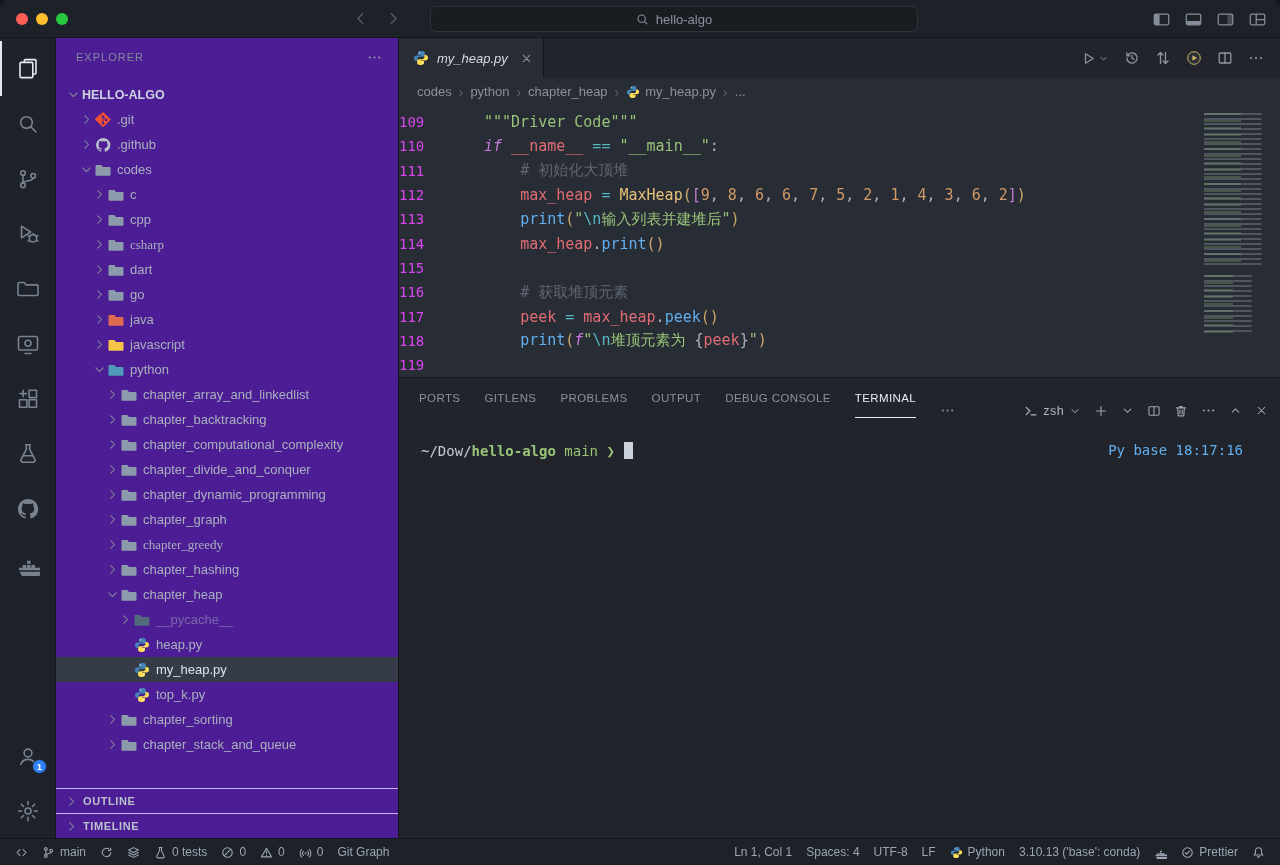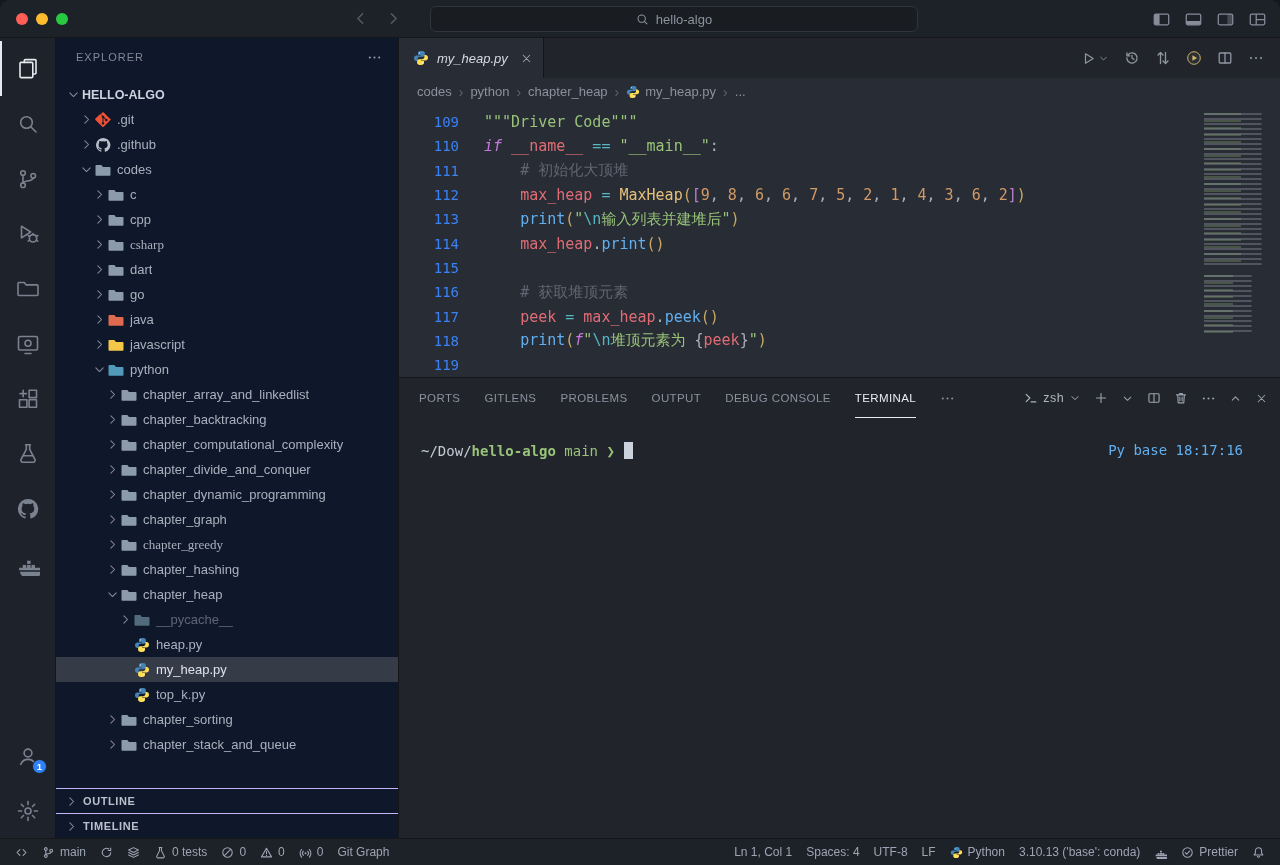--- a/index.html
+++ b/index.html
@@ -22,21 +22,21 @@
   .main{flex:1;display:flex;min-height:0}
 
   
   .activitybar{width:56px;background:#1e222a;border-right:1px solid #14161a;display:flex;flex-direction:column;align-items:center;padding-top:3px;flex:none}
   .ab-item{width:56px;height:55px;display:flex;align-items:center;justify-content:center;color:#7a8290;position:relative;cursor:pointer}
   .ab-item.active{color:#e6e9ef;box-shadow:inset 2px 0 0 0 #e6e9ef}
   .ab-spacer{flex:1}
   .ab-badge{position:absolute;right:9px;bottom:9px;background:#2f81f7;color:#fff;font-size:9.5px;font-weight:700;width:15px;height:15px;border-radius:50%;display:flex;align-items:center;justify-content:center;border:1px solid #1e222a}
 
   
-  .sidebar{width:343px;background:#0f172a;border-right:1px solid #14161a;display:flex;flex-direction:column;flex:none}
+  .sidebar{width:343px;background:#4c1d95;border-right:1px solid #14161a;display:flex;flex-direction:column;flex:none}
   .sb-header{height:38px;flex:none;display:flex;align-items:center;justify-content:space-between;padding:0 16px 0 20px;color:#828997;font-size:11px;letter-spacing:1px}
   .sb-header .icn{color:#9aa1ad;cursor:pointer}
   .tree{flex:1;overflow:hidden;padding-top:6px;font-size:13px;color:#a9b1bd}
   .row{height:25px;display:flex;align-items:center;cursor:pointer;white-space:nowrap}
   .row.sel{background:#363c47}
   .row.sel .lbl{color:#dde3ec}
   .row.bold .lbl{font-weight:700;color:#ccd3df;font-size:12.5px}
   .row.dim .lbl{opacity:.5}
   .chev{width:18px;flex:none;display:flex;justify-content:center;color:#858c98}
   .chev.open svg{transform:rotate(90deg)}
@@ -55,21 +55,21 @@
   .editor-actions{margin-left:auto;display:flex;align-items:center;gap:15px;padding-right:16px;color:#8f96a3}
   .editor-actions .icn{cursor:pointer}
   .run-group{display:flex;align-items:center;gap:2px}
 
   .breadcrumbs{height:27px;flex:none;display:flex;align-items:center;padding-left:18px;gap:7px;font-size:13px;color:#8a919d}
   .bc-item{display:flex;align-items:center;gap:5px;cursor:pointer}
   .bc-sep{color:#5d646f;font-size:14px}
 
   .code-area{height:272px;flex:none;position:relative;overflow:hidden;font-family:"DejaVu Sans Mono",monospace;font-size:15px;padding-top:5px}
   .cl{height:24.3px;display:flex;align-items:center}
-  .ln{width:60px;flex:none;text-align:right;color:#3b82f6;font-size:14px}
+  .ln{width:60px;flex:none;color:#d946ef;font-size:14px}
   .lt{padding-left:25px;white-space:pre}
   .tk-def{color:#abb2bf}
   .tk-kw{color:#c678dd;font-style:italic}
   .tk-var{color:#e06c75}
   .tk-fn{color:#61afef}
   .tk-cls{color:#e5c07b}
   .tk-str{color:#98c379}
   .tk-num{color:#d19a66}
   .tk-op{color:#56b6c2}
   .tk-cm{color:#5f6672}
@@ -82,21 +82,21 @@
     background-image:repeating-linear-gradient(180deg,rgba(171,178,191,.30) 0 2px,transparent 2px 5px),
                      repeating-linear-gradient(180deg,rgba(152,195,121,.28) 0 2px,transparent 2px 7px);
     background-size:90% 100%,58% 100%}
   .mm2{top:170px;height:58px;width:56px;
     background-image:repeating-linear-gradient(180deg,rgba(171,178,191,.30) 0 2px,transparent 2px 5px),
                      repeating-linear-gradient(180deg,rgba(152,195,121,.28) 0 2px,transparent 2px 7px);
     background-size:85% 100%,52% 100%}
 
   
   .panel{flex:1;min-height:0;background:#21252b;border-top:1px solid #14161a;display:flex;flex-direction:column}
-  .panel-tabs{height:40px;flex:none;display:flex;align-items:center;padding:0 12px 0 20px;gap:24px;font-size:11.5px;letter-spacing:.4px;color:#8a919f}
+  .panel-tabs{height:40px;flex:none;display:flex;align-items:flex-end;padding:0 12px 0 20px;gap:24px;font-size:11.5px;letter-spacing:.4px;color:#8a919f}
   .ptab{height:100%;display:flex;align-items:center;cursor:pointer;border-bottom:1px solid transparent}
   .ptab.active{color:#e8ecf2;border-bottom-color:#e8ecf2}
   .panel-controls{margin-left:auto;display:flex;align-items:center;gap:13px;color:#9aa1ad}
   .panel-controls .icn{cursor:pointer}
   .shell-group{display:flex;align-items:center;gap:5px;font-size:12.5px;color:#aeb5c0;cursor:pointer}
   .terminal{flex:1;position:relative;font-family:"DejaVu Sans Mono",monospace;font-size:14px;color:#c5cbd6;padding:24px 20px 0 22px}
   .t-green{color:#98c379}
   .t-bold{font-weight:700}
   .t-sp{white-space:pre}
   .cursor{display:inline-block;width:9px;height:17px;background:#ccd2db;margin-left:9px;vertical-align:text-bottom}

